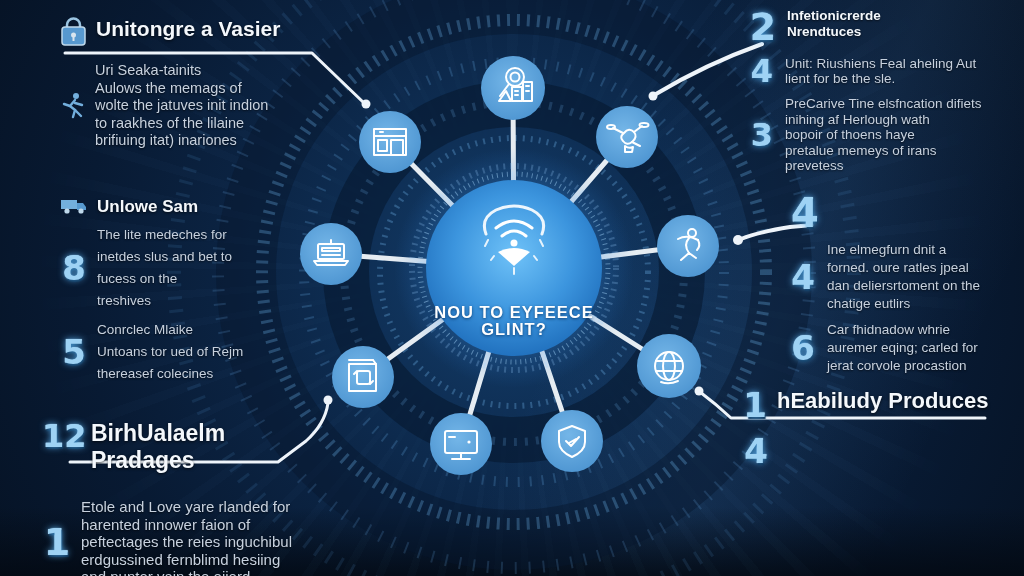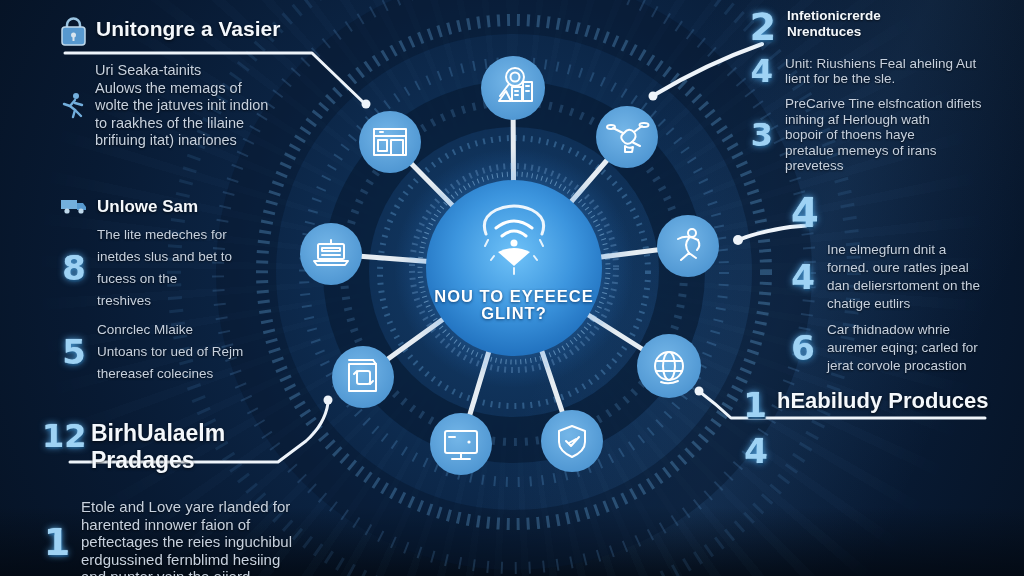--- a/index.html
+++ b/index.html
@@ -69,21 +69,21 @@
   .block.br .item{margin-top:12px;}
   .block.br .num{font-size:34px;width:28px;}
   .block.br .bignum{font-size:34px;width:26px;}
 
   
   .center-label{
     position:absolute;left:424px;top:200px;width:180px;height:140px;
     display:flex;flex-direction:column;align-items:center;color:#fff;
   }
   .center-label .ctext{
-    margin-top:6px;font-weight:bold;font-size:16.5px;line-height:20px;
+    margin-top:22px;font-weight:bold;font-size:16.5px;line-height:20px;
     letter-spacing:1px;text-transform:uppercase;text-align:center;
     text-shadow:0 1px 3px rgba(10,50,95,.8);
   }
 </style>
 </head>
 <body>
 
 <div class="stage">
   <div class="rays"></div>
 

